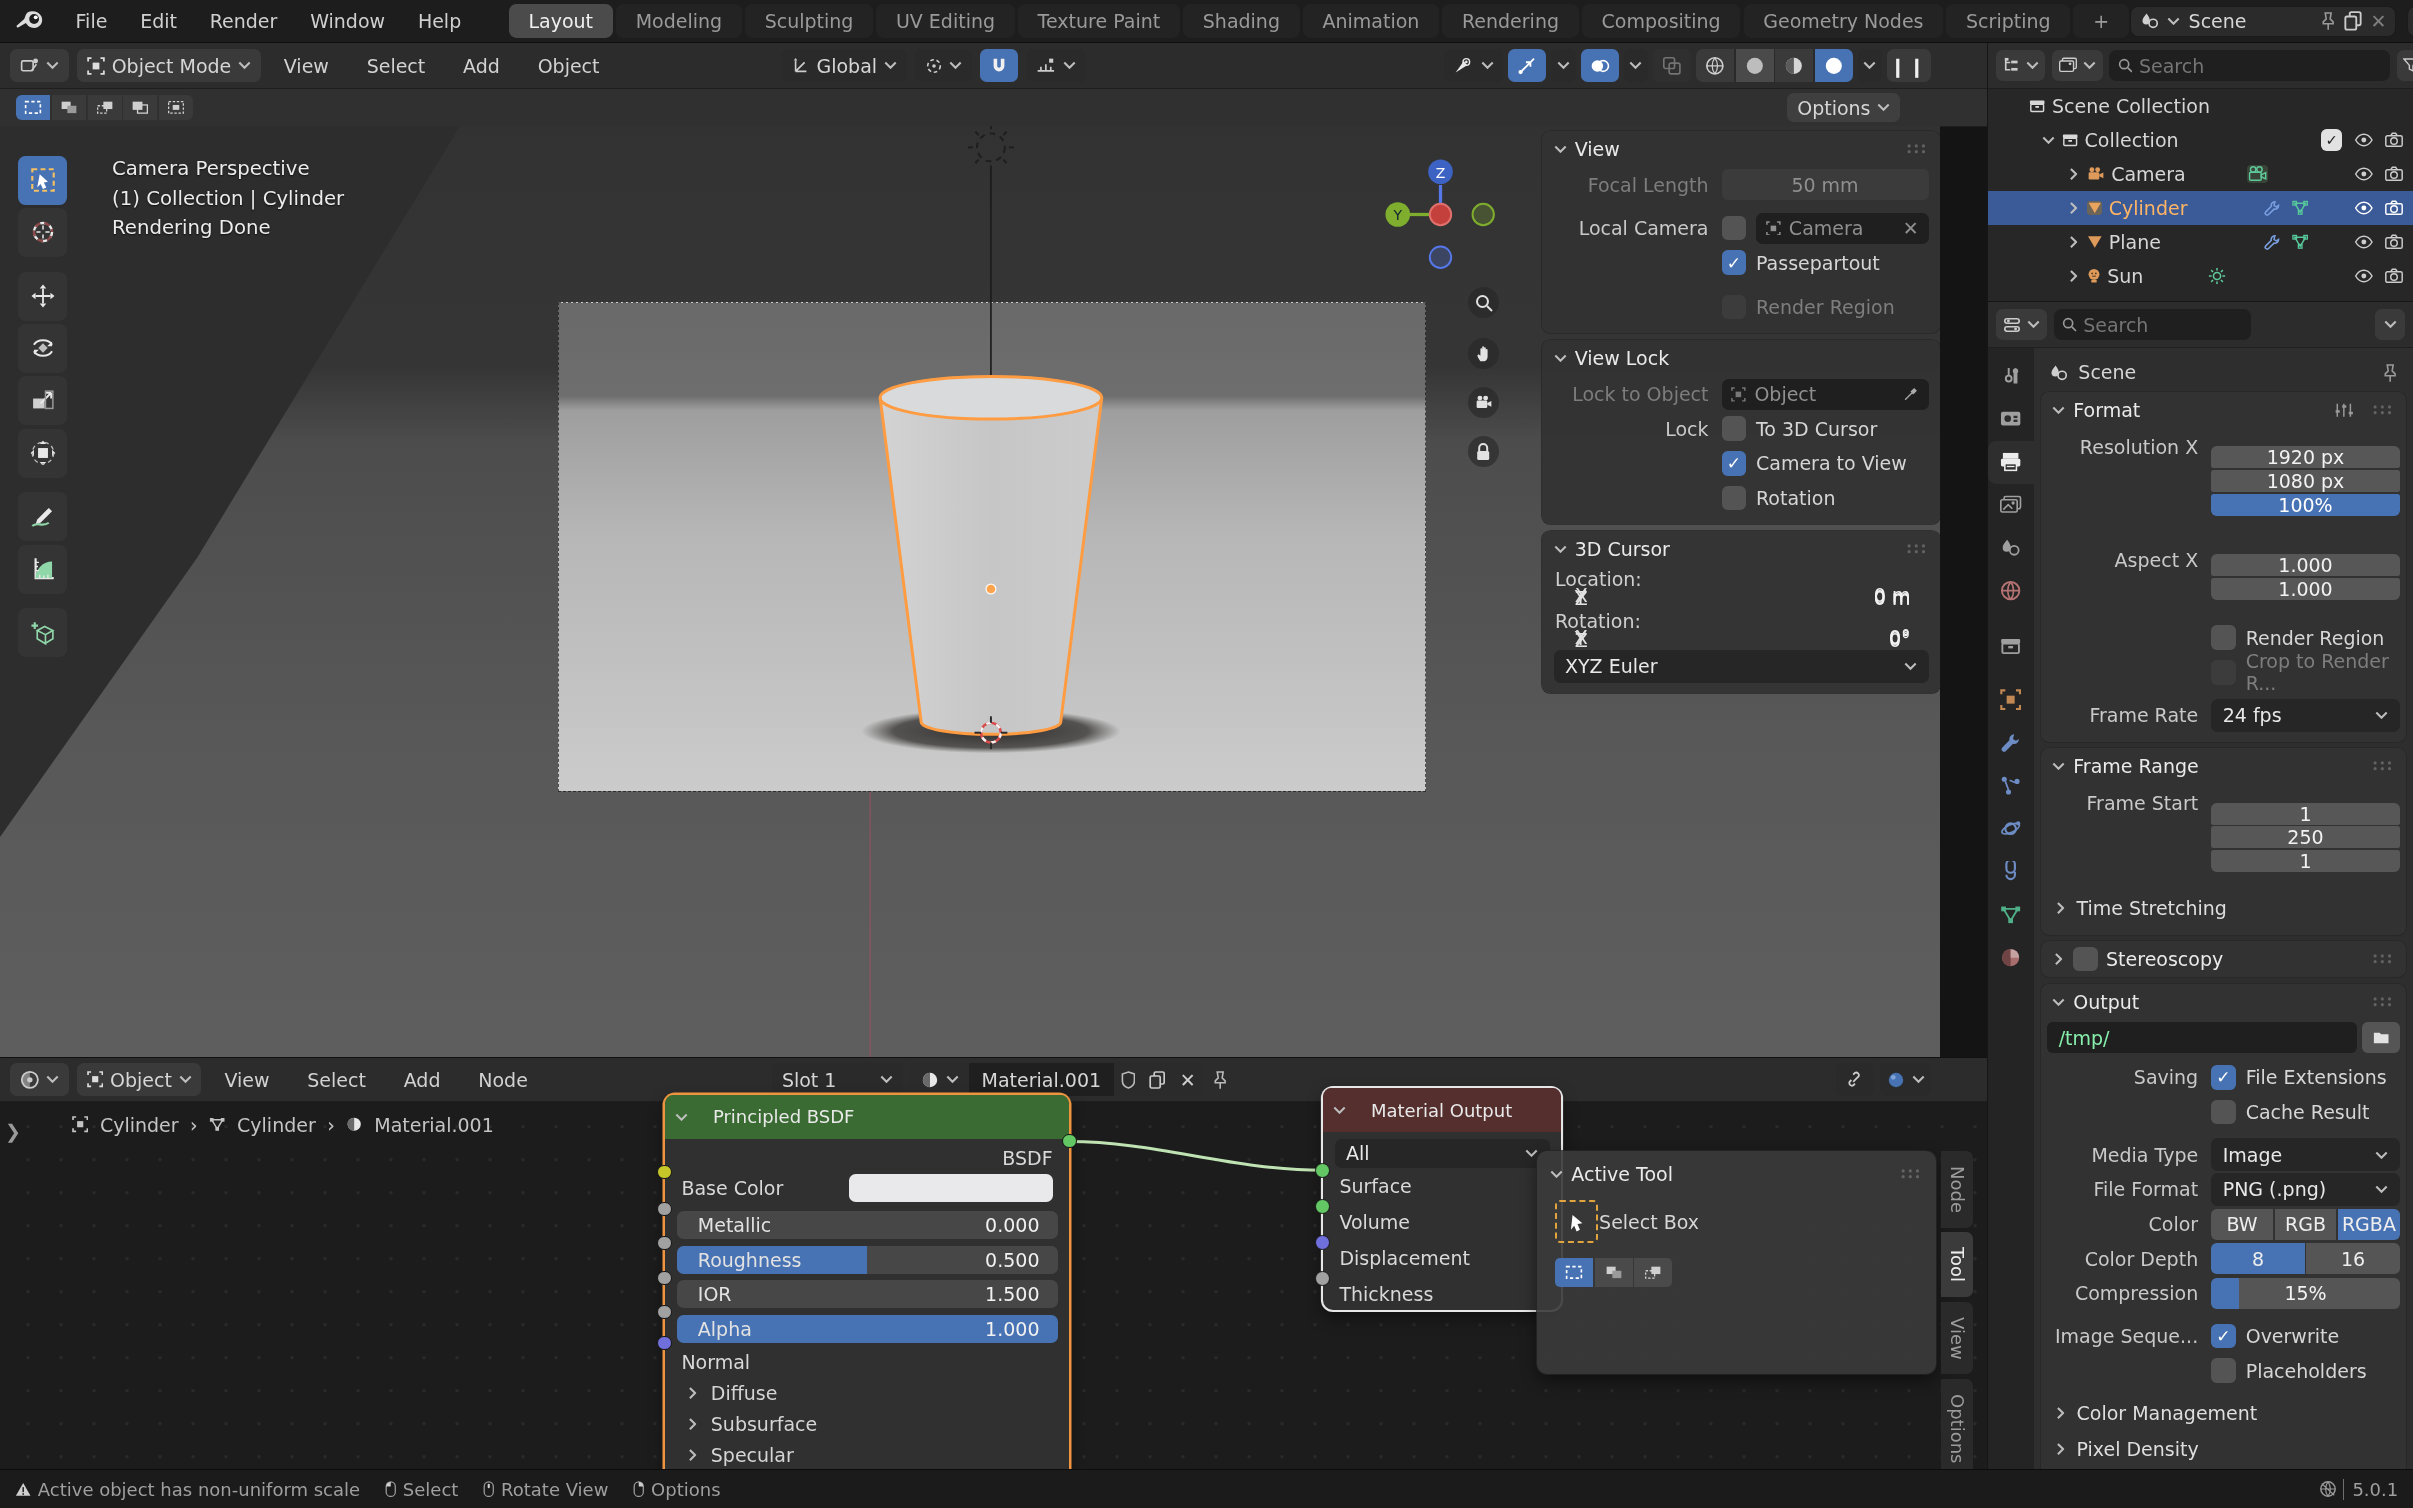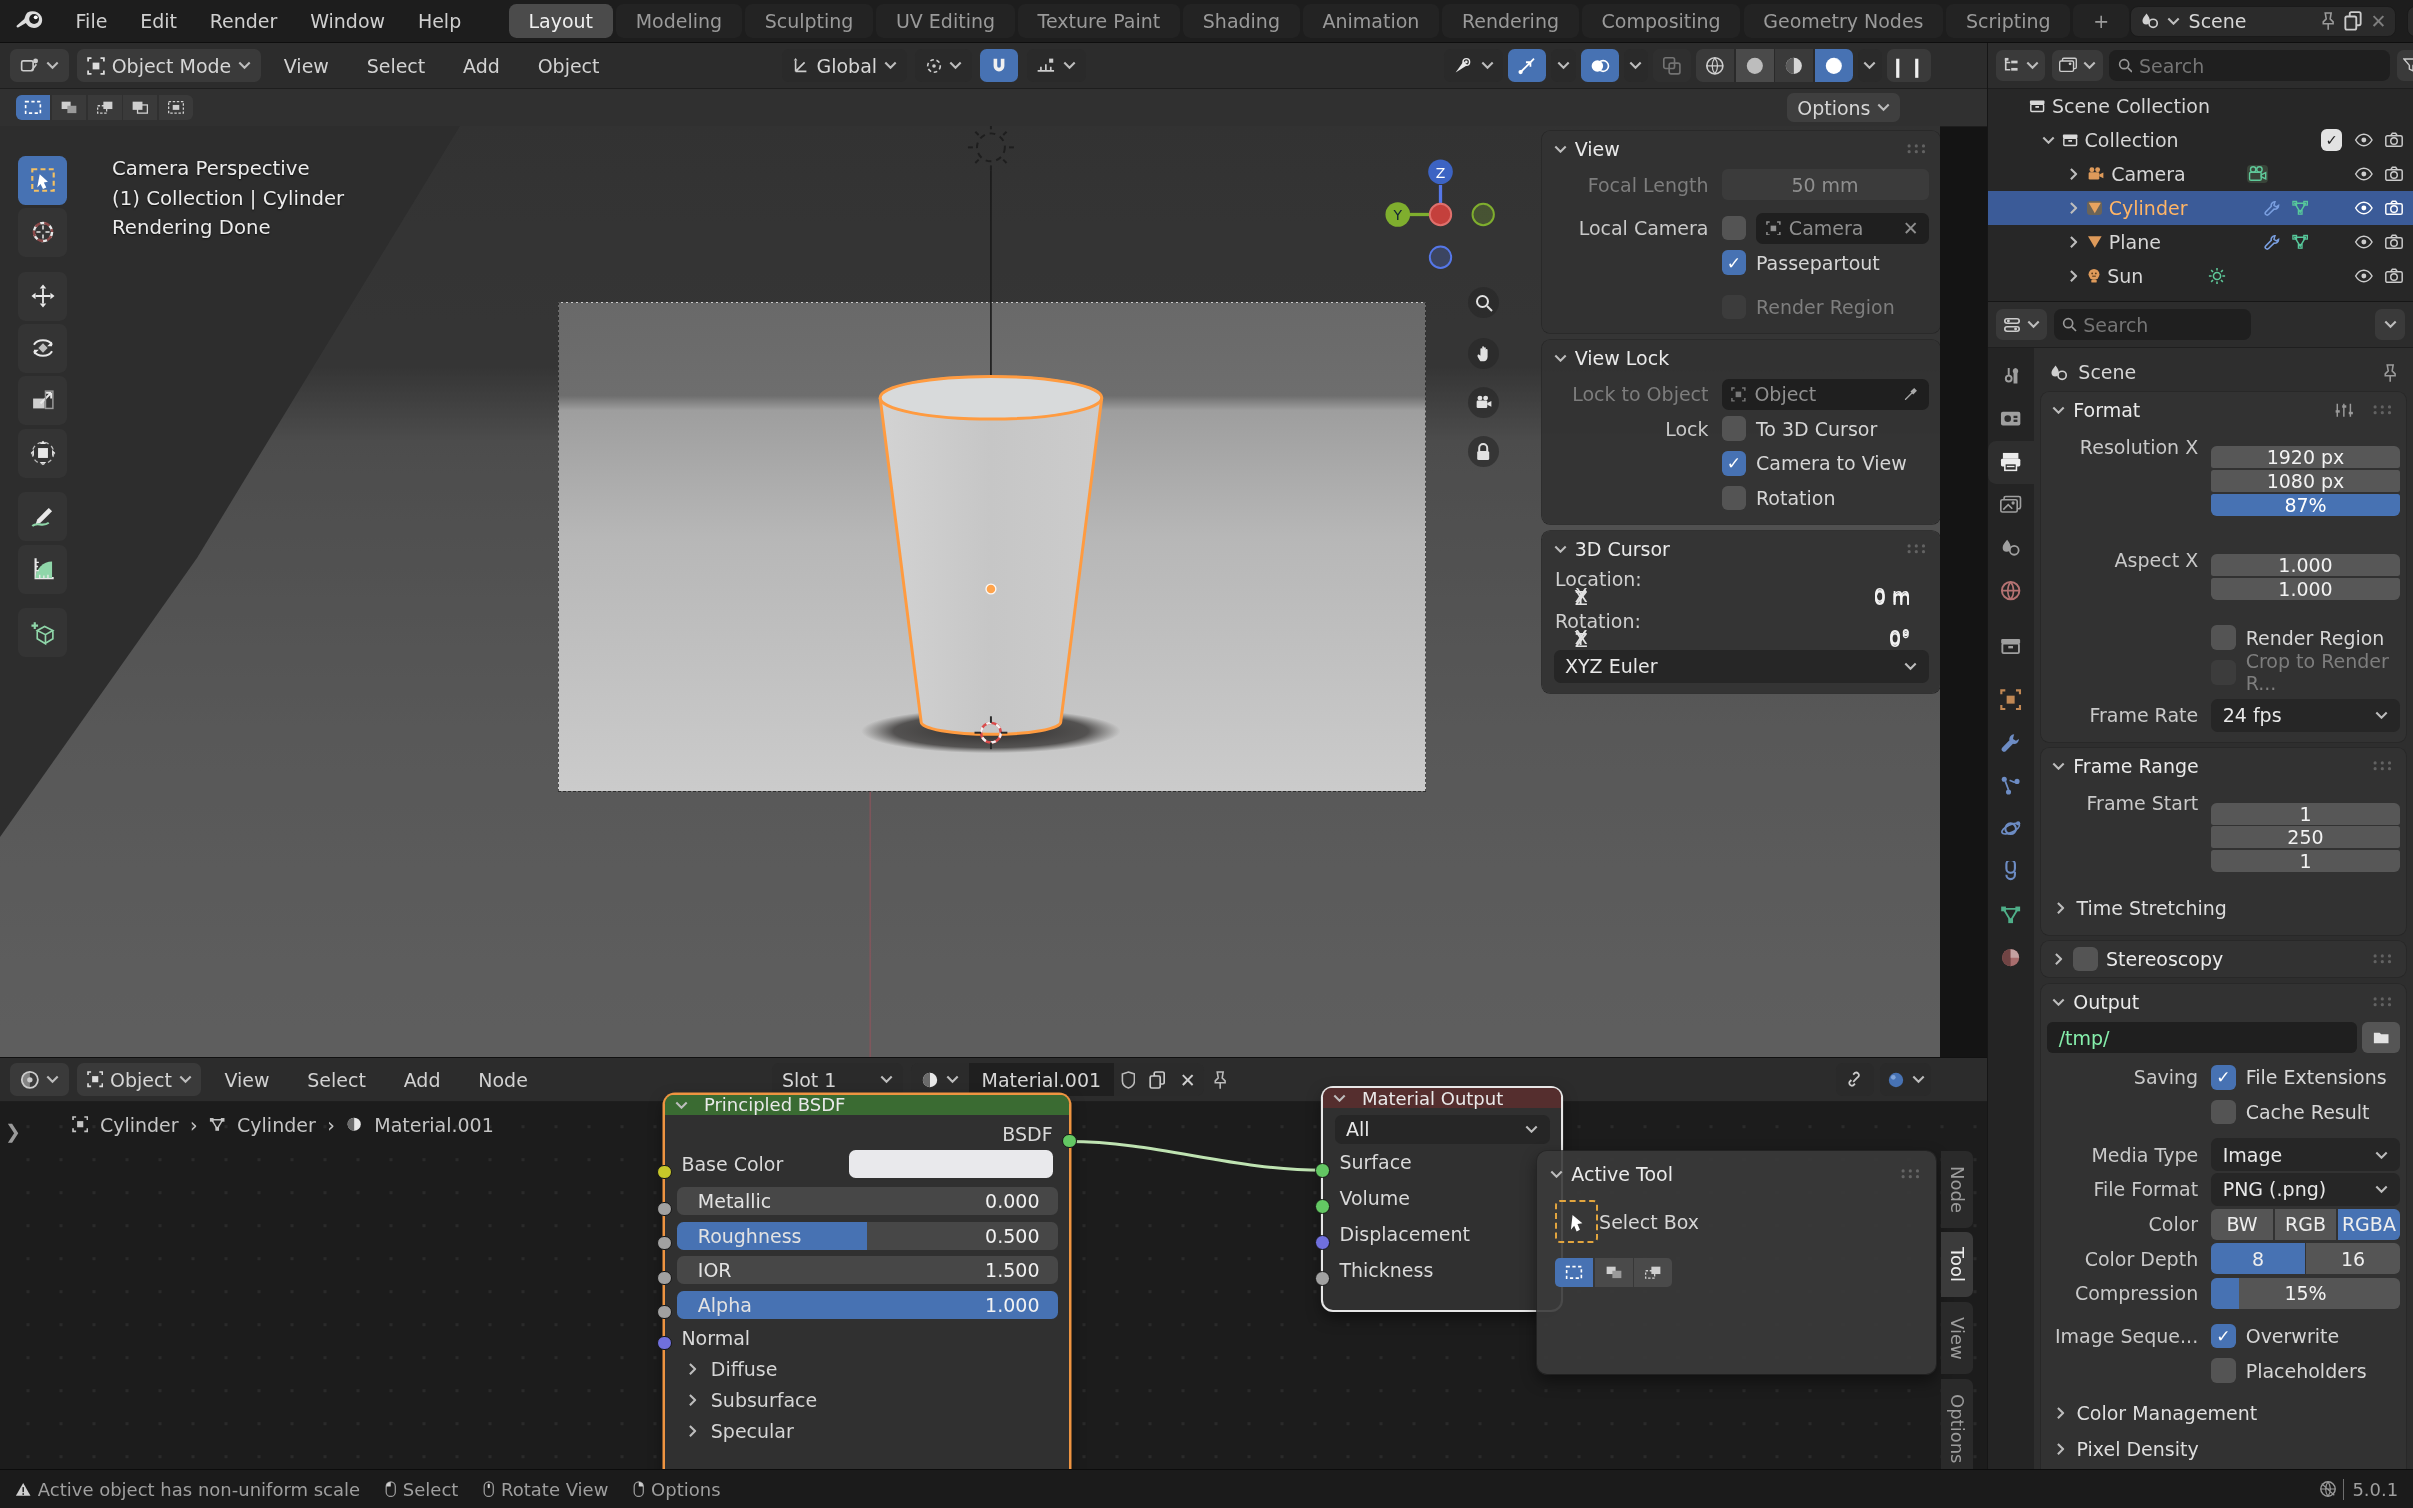--- a/index.html
+++ b/index.html
@@ -91,21 +91,21 @@
   .seg span{flex:1;background:#555;height:31px;display:flex;align-items:center;justify-content:center;color:#eee}
   .seg span:first-child{border-radius:5.7px 0 0 5.7px}
   .seg span:last-child{border-radius:0 5.7px 5.7px 0}
   .seg span.on{background:#4772b3}
   .collapse{display:flex;align-items:center;gap:9.9px;height:36px;padding:0 13px;color:#dedede}
   
   #shader{left:0;top:1057px;width:1987px;height:412px;background:#1c1c1c;overflow:hidden;border-top:1.6px solid #111}
   #shader-canvas{position:absolute;left:0;top:44px;right:0;bottom:0;
     background-image:radial-gradient(#2a2a2a 1.8px,transparent 1.8px);background-size:33px 33px;background-position:11.5px 8.2px}
   .node{position:absolute;background:#303030;border-radius:9.9px;box-shadow:0 4.9px 14.8px rgba(0,0,0,.5)}
-  .nhead{height:20px;border-radius:8.2px 8.2px 0 0;display:flex;align-items:center;gap:16px;padding:0 9.9px;color:#e9e9e9;font-size:18px}
+  .nhead{height:44px;border-radius:8.2px 8.2px 0 0;display:flex;align-items:center;gap:25px;padding:0 9.9px;color:#e9e9e9;font-size:18px}
   .sock{position:absolute;width:14.8px;height:14.8px;border-radius:50%;border:1.6px solid #161616}
   .nrow{display:flex;align-items:center;padding:0 16.4px;color:#d9d9d9}
   .slider{height:28px;margin:6.6px 11.5px 0;border-radius:6.6px;background:#474747;position:relative;display:flex;align-items:center;color:#efefef}
   .swatch{margin-left:auto;width:204px;height:28px;border-radius:6.6px;background:#e9e9ec}
   .ntgl{display:flex;align-items:center;gap:11.5px;padding:0 21.3px;height:31px;color:#d5d5d5}
   
   #atool{position:absolute;left:1537px;top:49px;width:399px;height:223px;background:#3a3a3ae8;border-radius:9.9px;box-shadow:0 0 0 0.8px #262626,0 6.6px 16.4px rgba(0,0,0,.45);padding:4.9px 11.5px}
   .seltool-ic{width:43px;height:43px;border:2.5px dashed #e2a53e;border-radius:4.9px;display:flex;align-items:center;justify-content:center}
   .stbtn{width:38px;height:29.6px;background:#4a4a4a;display:flex;align-items:center;justify-content:center}
   .stbtn.on{background:#4772b3}
@@ -1035,21 +1035,21 @@
       <div class="row" style="height:103px">
         <span class="lb" style="align-self:flex-start;margin-top:6.6px">Resolution X</span>
         <div class="grp">
           <div class="fld">
               <span>1920 px</span>
             </div>
           <div class="fld">
               <span>1080 px</span>
             </div>
           <div class="fld" style="background:#4772b3;color:#fff">
-              <span>87%</span>
+              <span>100%</span>
             </div>
         </div>
       </div>
       <div class="row" style="height:69px;margin-top:9.9px">
         <span class="lb" style="align-self:flex-start;margin-top:6.6px">Aspect X</span>
         <div class="grp">
           <div class="fld">
               <span>1.000</span>
             </div>
           <div class="fld">

